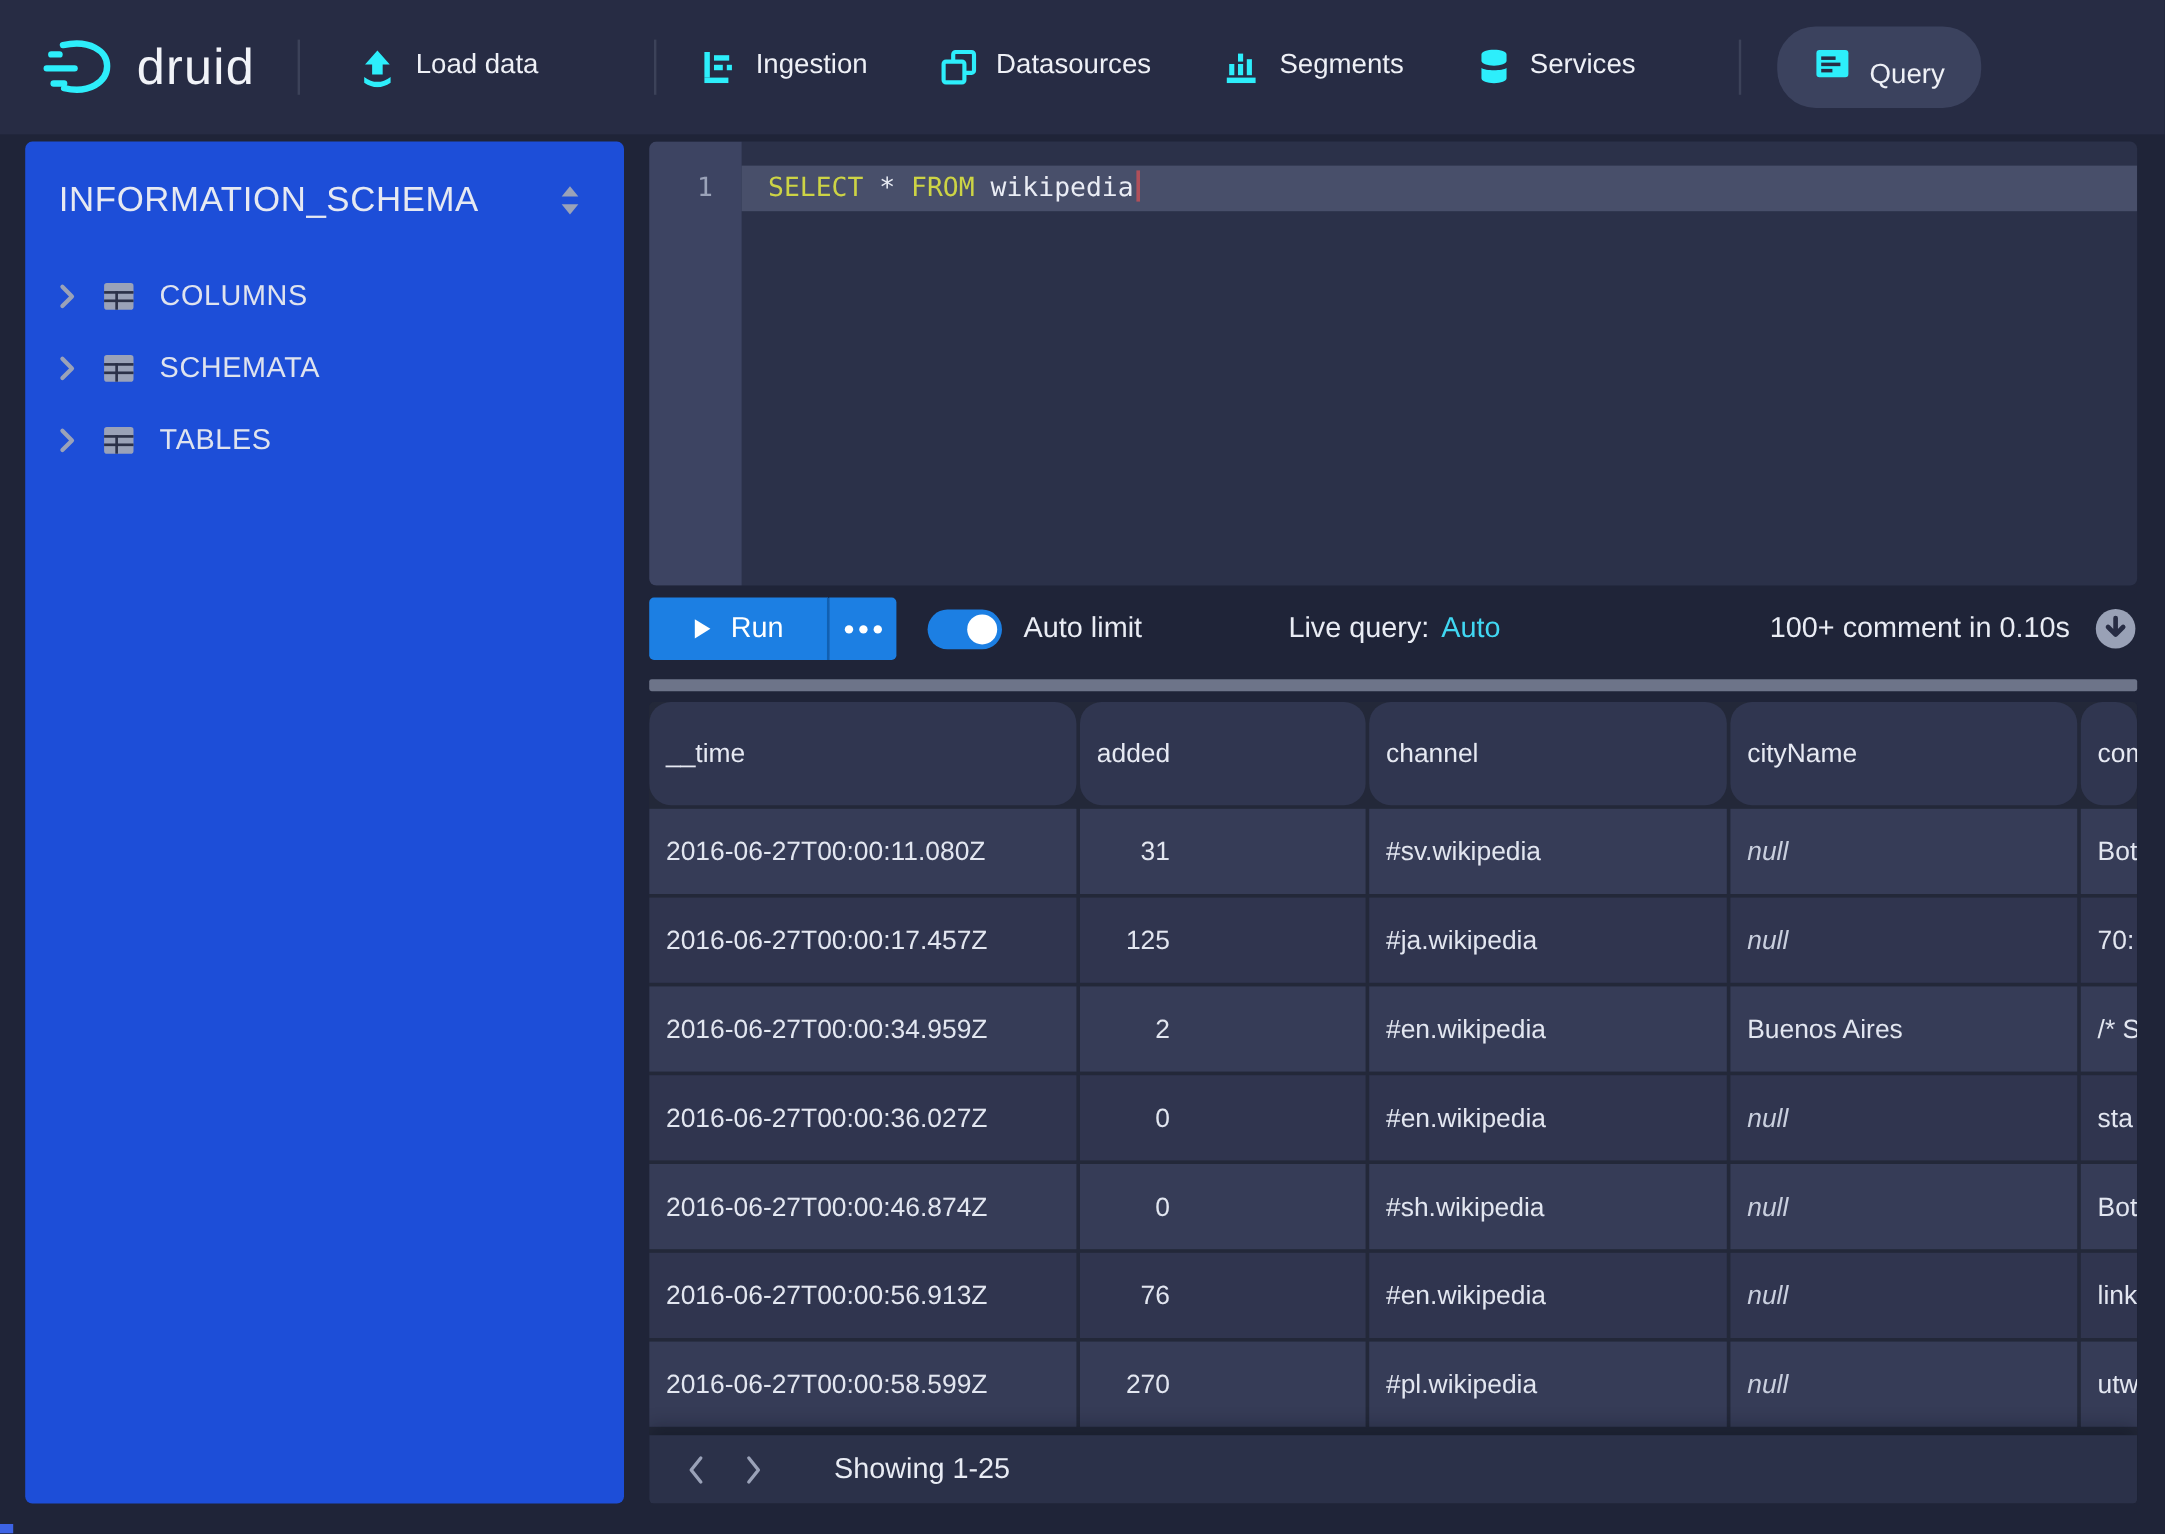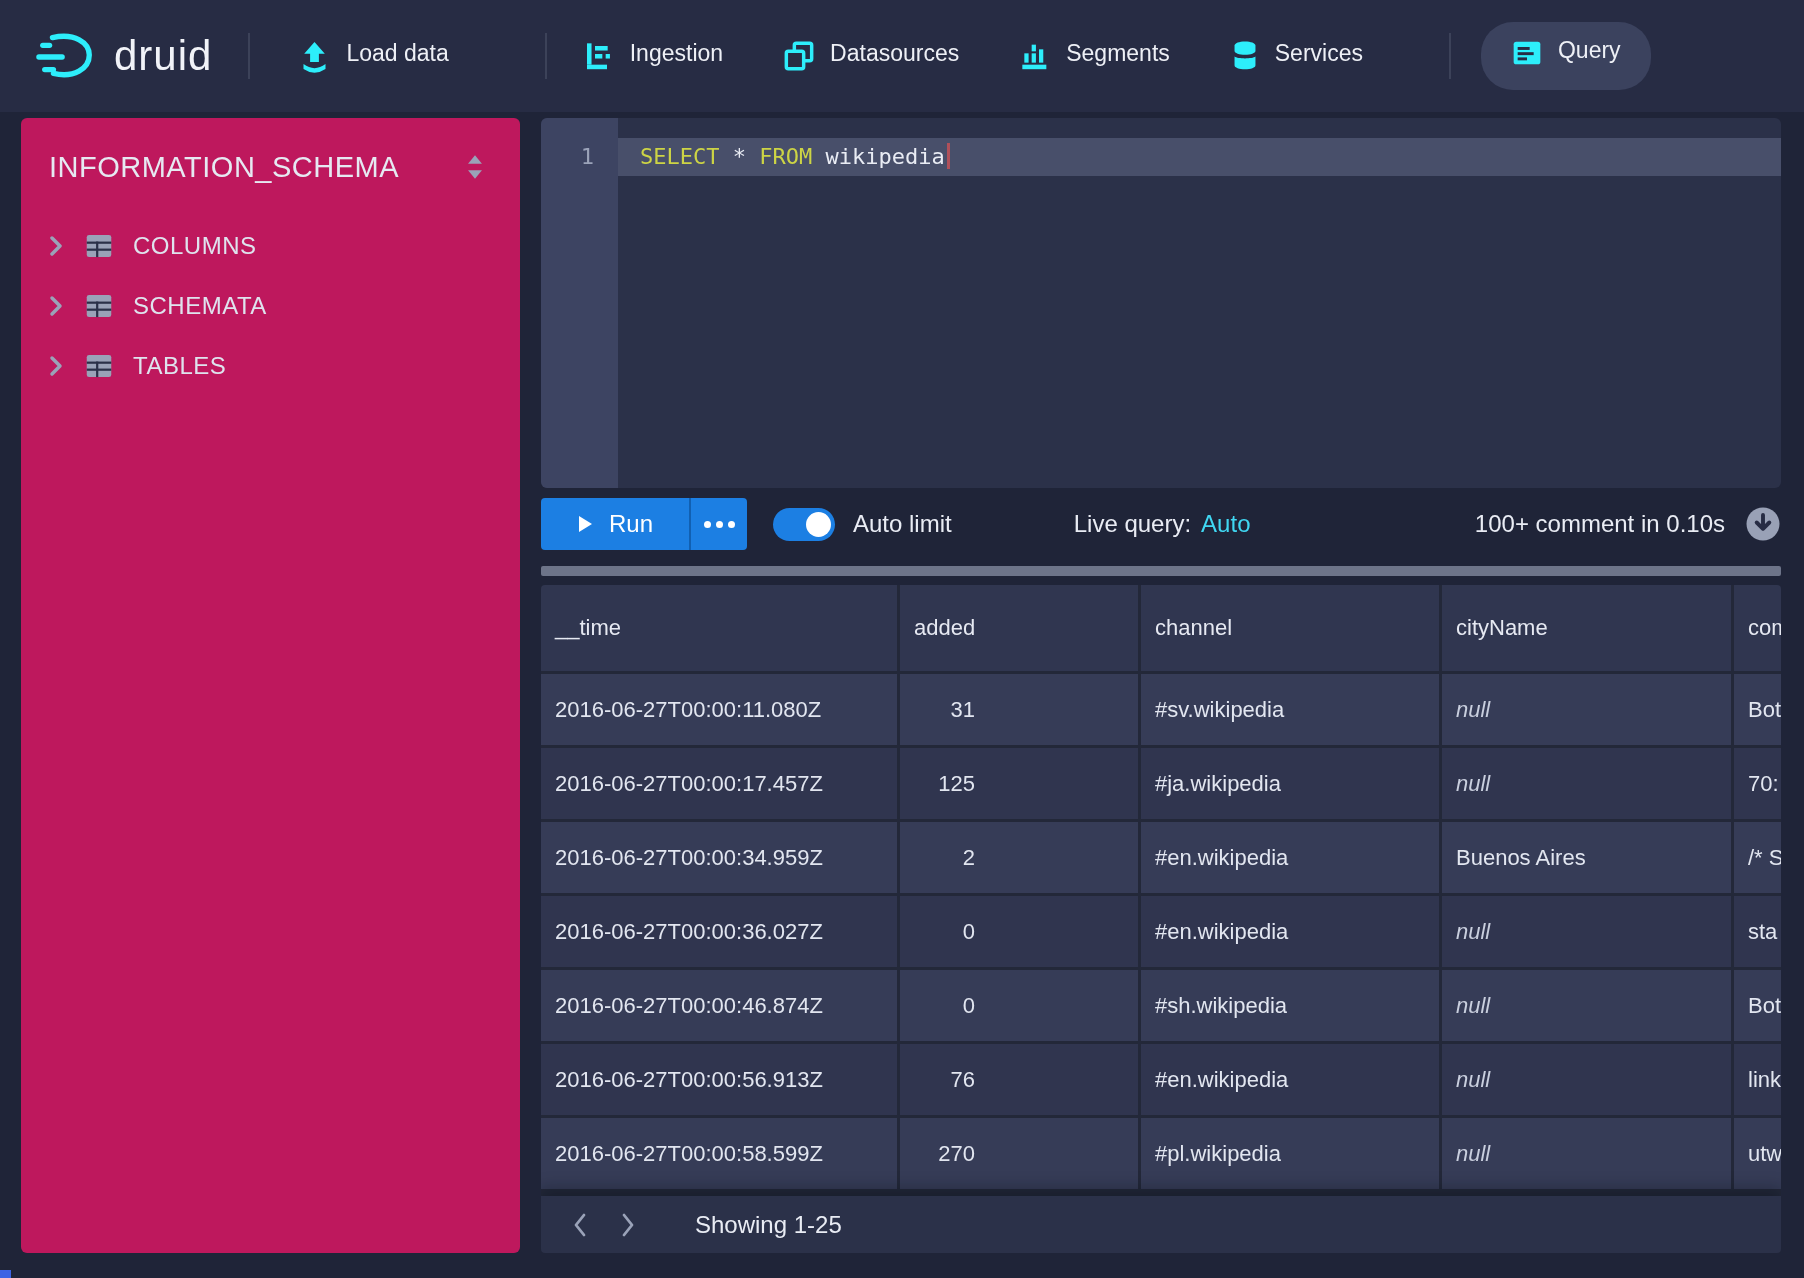--- a/index.html
+++ b/index.html
@@ -11,25 +11,25 @@
   
   .navbar{position:absolute;left:0;top:0;width:1804px;height:112px;background:#272c44;
     display:flex;align-items:center;padding:0 0 0 36px;box-sizing:border-box;}
   .brand{display:flex;align-items:center;gap:16px;cursor:pointer;}
   .brand-word{font-size:42px;color:#f1f3f8;letter-spacing:1px;font-weight:400;}
   .nav-divider{width:2px;height:46px;background:#3c4259;margin:0 36px;}
   .nav-item{display:flex;gap:15px;font-size:23px;color:#eef0f6;
     margin-right:60px;cursor:pointer;white-space:nowrap;}
   .nav-item .nicon{display:flex;align-items:center;}
   .nav-item.first{margin-left:12px;}
-  .nav-pill{display:flex;align-items:flex-start;gap:15px;font-size:23px;color:#eef0f6;
+  .nav-pill{display:flex;align-items:flex-end;gap:15px;font-size:23px;color:#eef0f6;
     background:#3b425e;border-radius:32px;padding:15px 30px;cursor:pointer;margin-left:4px;}
   
   .sidebar{position:absolute;left:21px;top:118px;width:499px;height:1135px;
-    background:#be185d;border-radius:6px;box-sizing:border-box;}
+    background:#1d4ed8;border-radius:6px;box-sizing:border-box;}
   .sidebar-head{display:flex;align-items:center;justify-content:space-between;
     padding:30px 32px 0 28px;}
   .sidebar-title{font-size:29px;color:#e6e9f2;letter-spacing:0.5px;}
   .sort-icon{cursor:pointer;margin-top:4px;}
   .tree{margin-top:30px;}
   .tree-row{display:flex;align-items:center;gap:20px;height:60px;padding-left:26px;cursor:pointer;}
   .tree-label{font-size:24px;color:#dfe3ee;letter-spacing:0.5px;}
   
   .editor{position:absolute;left:541px;top:118px;width:1240px;height:370px;
     background:#2b3149;border-radius:6px;overflow:hidden;cursor:text;}
@@ -65,21 +65,21 @@
   
   .hscroll{position:absolute;left:541px;top:566px;width:1240px;height:10px;
     background:#6d7489;border-radius:2px;cursor:grab;}
   
   .results{position:absolute;left:541px;top:585px;width:1240px;height:668px;
     background:#232839;border-radius:4px;overflow:hidden;}
   .results-grid{display:grid;grid-template-columns:356px 238px 298px 289px 1fr;
     gap:3px;background:#232839;}
   .cell{display:flex;align-items:center;padding-left:14px;box-sizing:border-box;
     font-size:22px;color:#e2e6f0;overflow:hidden;white-space:nowrap;}
-  .cell.head{height:86px;background:#303650;color:#e6e9f2;cursor:pointer;}
+  .cell.head{height:86px;background:#303650;color:#e6e9f2;cursor:pointer;border-radius:18px;}
   .cell.body{height:71px;cursor:pointer;}
   .row-light{background:#363c57;}
   .row-dark{background:#30354f;}
   .cell.num{justify-content:flex-end;padding-right:163px;padding-left:0;}
   .cell.head.num{justify-content:flex-start;padding-left:14px;padding-right:0;}
   .cell .nullv{font-style:italic;color:#c9cfde;}
   .pager{position:absolute;left:0;right:0;bottom:0;height:57px;background:#2b3149;
     box-shadow:0 -8px 14px rgba(10,13,26,0.35);display:flex;align-items:center;
     padding-left:22px;box-sizing:border-box;}
   .pg-btn{width:34px;height:40px;display:flex;align-items:center;justify-content:center;

